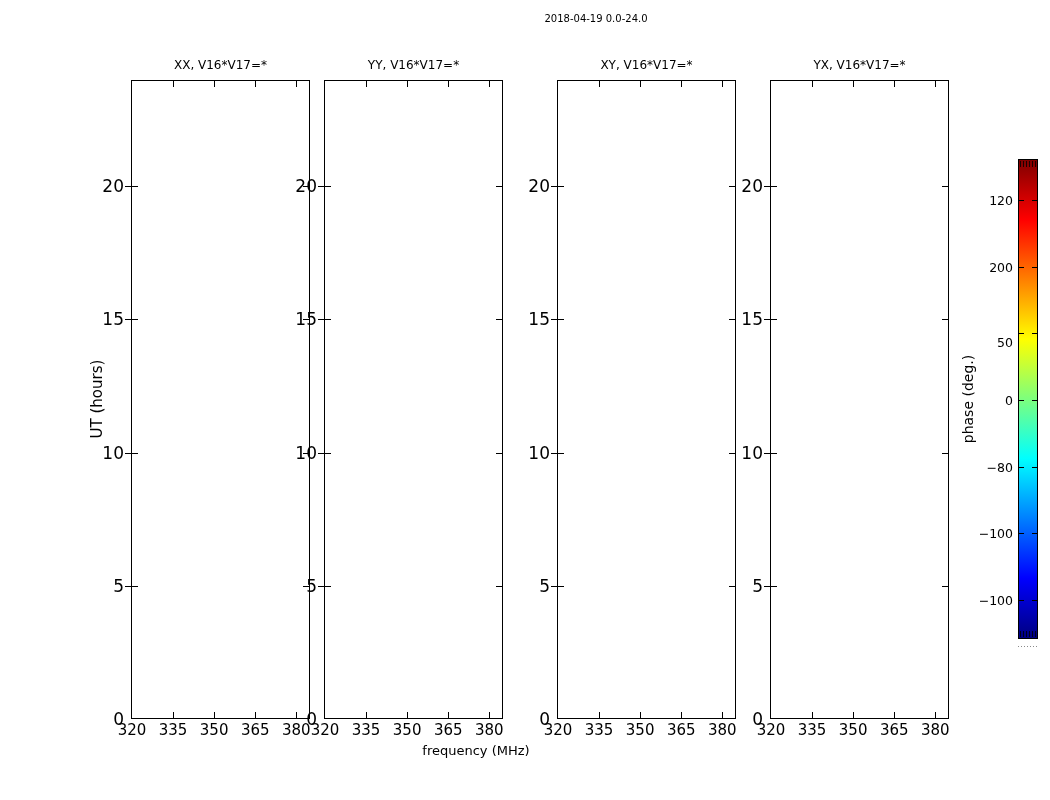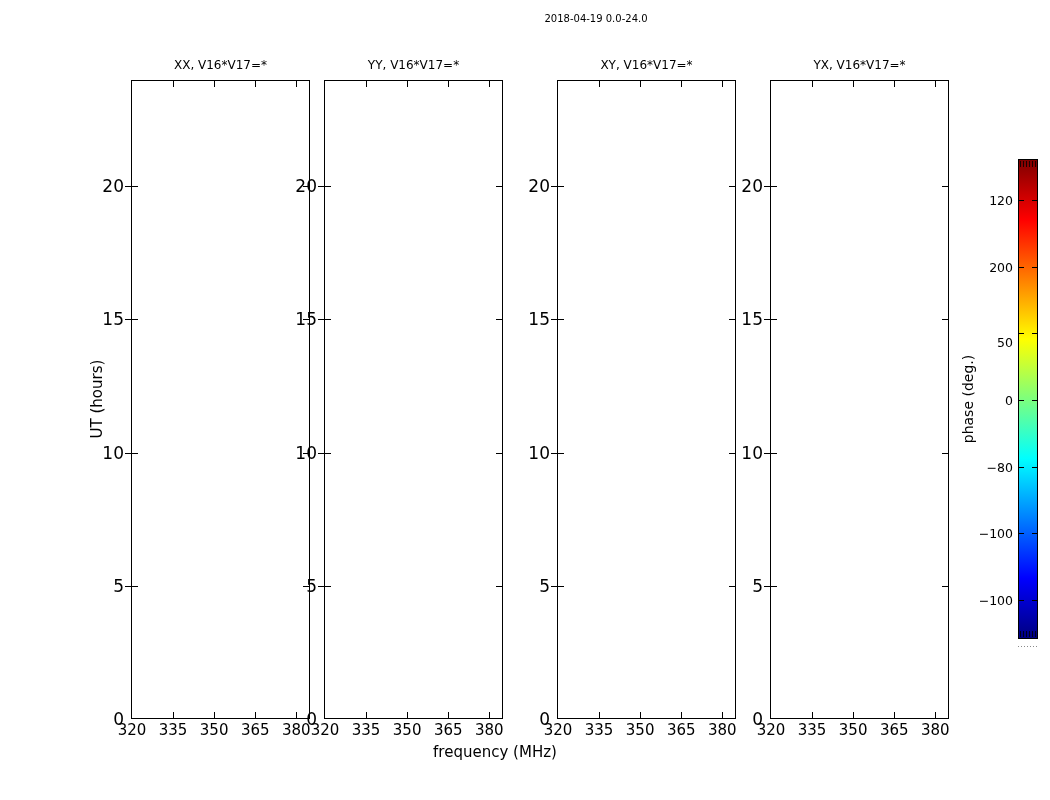--- a/index.html
+++ b/index.html
@@ -26,22 +26,22 @@
   .tick{position:absolute;background:#000;}
   .xlab{
     position:absolute;transform:translateX(-50%);
     font-size:15px;white-space:nowrap;line-height:15px;
   }
   .ylab{
     position:absolute;transform:translate(-100%,-50%);
     font-size:17px;white-space:nowrap;line-height:15px;
   }
   .axis-xlabel{
-    position:absolute;left:495px;top:743px;transform:translateX(-50%);
-    font-size:15px;white-space:nowrap;
+    position:absolute;left:476px;top:743px;transform:translateX(-50%);
+    font-size:13px;white-space:nowrap;
   }
   .axis-ylabel{
     position:absolute;left:97px;top:399px;
     transform:translate(-50%,-50%) rotate(-90deg);
     font-size:15px;white-space:nowrap;
   }
   #colorbar{
     position:absolute;left:1018px;top:159px;width:20px;height:480px;
     border:1px solid #000;box-sizing:border-box;
   }

